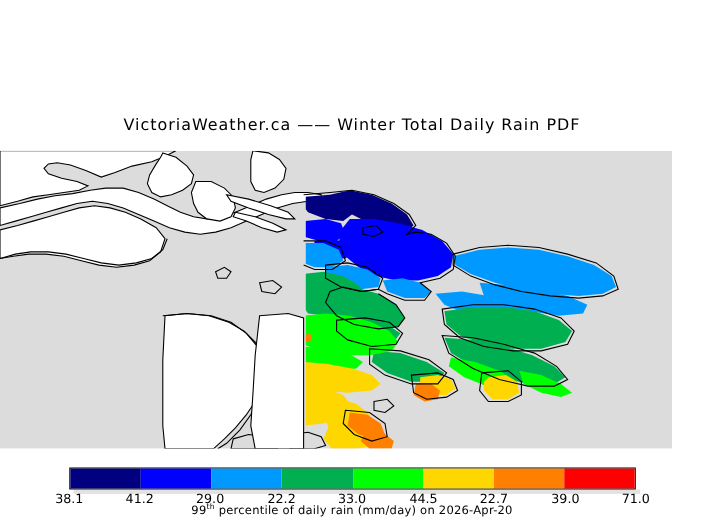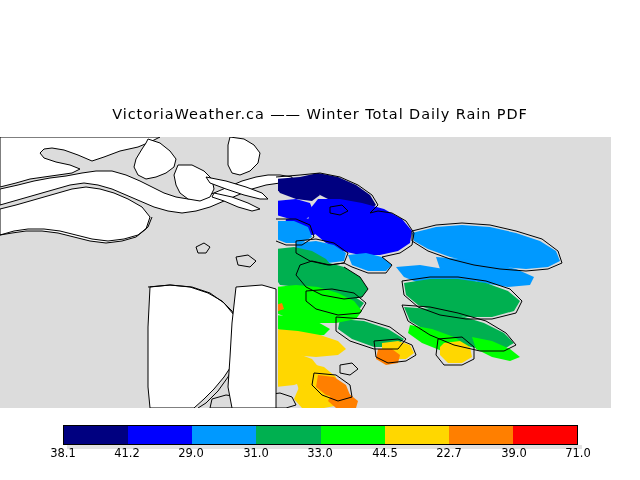--- a/index.html
+++ b/index.html
@@ -272,22 +272,25 @@
       <div class="cb-seg" style="background:#FFD700"></div>
       <div class="cb-seg" style="background:#FF7F00"></div>
       <div class="cb-seg" style="background:#FF0000"></div>
     </div>
   </div>
 
   <div id="colorbar-ticks">
     <span class="cb-tick" style="left:63px">38.1</span>
     <span class="cb-tick" style="left:127px">41.2</span>
     <span class="cb-tick" style="left:191px">29.0</span>
-    <span class="cb-tick" style="left:256px">31.0</span>
+    <span class="cb-tick" style="left:256px">22.2</span>
     <span class="cb-tick" style="left:320px">33.0</span>
     <span class="cb-tick" style="left:385px">44.5</span>
     <span class="cb-tick" style="left:449px">22.7</span>
     <span class="cb-tick" style="left:514px">39.0</span>
     <span class="cb-tick" style="left:578px">71.0</span>
   </div>
 
+  <div id="colorbar-caption">
+    <span>99</span><sup>th</sup><span> percentile of daily rain (mm/day) on 2026-Apr-20</span>
+  </div>
 
 </div>
 
 </body></html>

